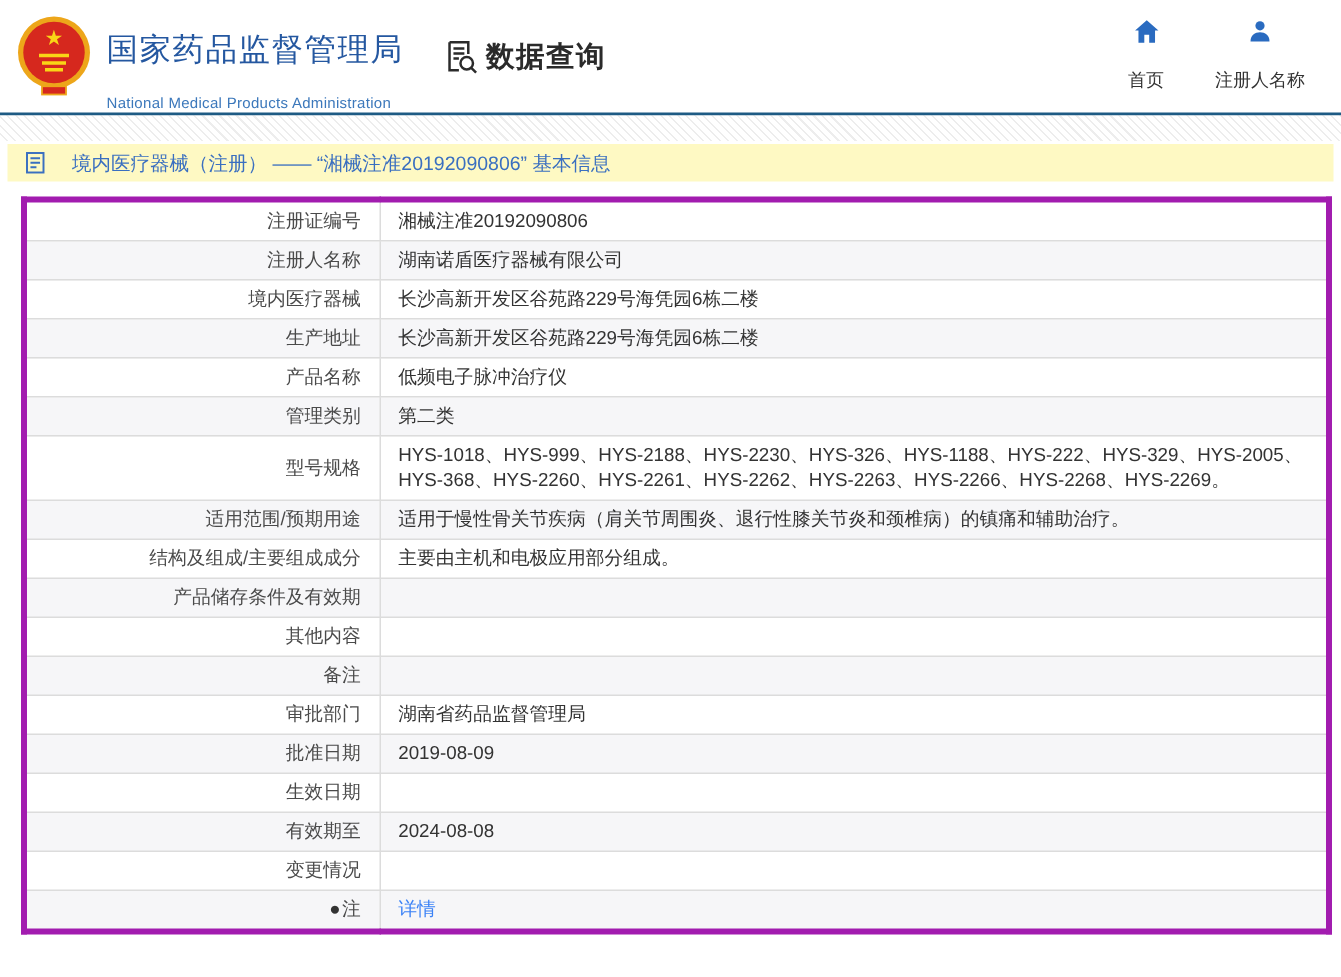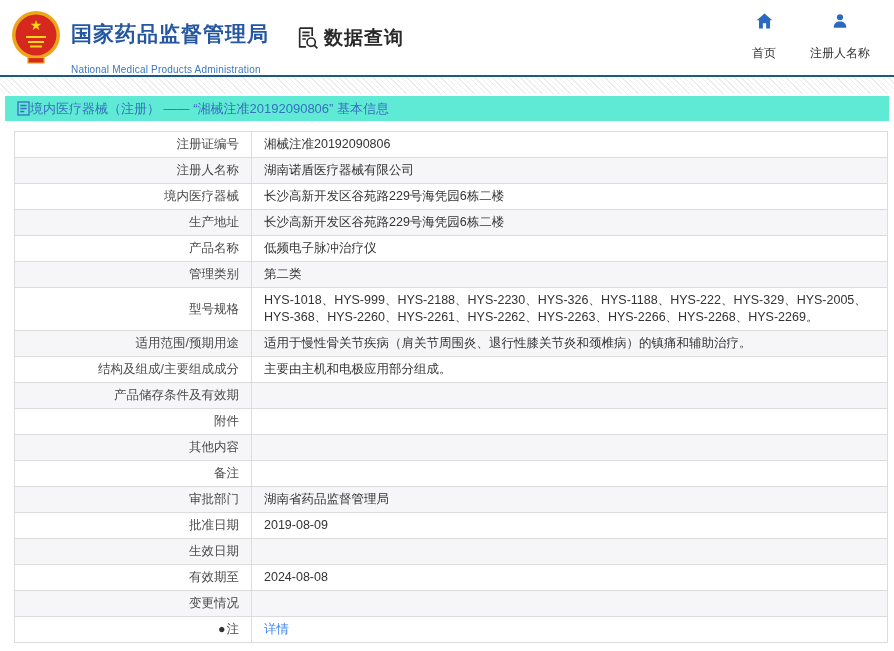--- a/index.html
+++ b/index.html
@@ -3,40 +3,40 @@
 <meta charset="utf-8">
 <style>
   * { margin:0; padding:0; box-sizing:border-box; }
   html,body { width:894px; height:651px; background:#fff; overflow:hidden;
     font-family:"Liberation Sans","DejaVu Sans",sans-serif; }
 
   
   .header { display:flex; align-items:center; height:75px; padding:0 16px 0 10px; background:#fff; }
   .brand { display:flex; align-items:center; gap:9px; cursor:pointer; }
   .brand-titles { display:flex; flex-direction:column; }
-  .brand-title { font-size:21px; font-weight:bold; color:#2457a0; letter-spacing:1px; line-height:26px;margin-top:20px; }
+  .brand-title { font-size:21px; font-weight:normal; color:#2457a0; letter-spacing:1px; line-height:26px;margin-top:20px; }
   .brand-subtitle { font-size:10px; color:#3c78bb; margin-top:17px; letter-spacing:0.2px; }
   .data-query { display:flex; align-items:center; gap:4px; margin-left:26px; cursor:pointer; }
   .data-query-label { font-size:19px; color:#2a2a2a; font-weight:600; letter-spacing:1px; }
   .header-nav { margin-left:auto; display:flex; gap:34px; padding-right:8px; }
   .nav-item { display:flex; flex-direction:column; align-items:center; gap:16px; font-size:12px; color:#333; cursor:pointer; }
 
   
   .blue-rule { height:2px; background:#1e5b84; }
   .hatch-band { height:17px;
     background:repeating-linear-gradient(45deg,#ffffff 0px,#ffffff 3px,#ededed 3px,#ededed 4px); }
 
   
-  .breadcrumb { margin:2px 5px 0 5px; height:25px; background:#5eead4;
-    display:flex; align-items:center; gap:0; padding-left:12px;
+  .breadcrumb { margin:2px 5px 0 5px; height:25px; background:#fef9c3;
+    display:flex; align-items:center; gap:18px; padding-left:12px;
     font-size:13px; color:#3a6fc0; }
 
   
   .info-table { margin:10px 0 0 14px; width:874px; border-collapse:collapse; table-layout:fixed;
-    border:1px solid #a21caf; }
+    border:4px solid #a21caf; }
   .info-table td { border:1px solid #dcdcdc; padding:4px 12px; font-size:12.5px;
     height:17px; line-height:17px; vertical-align:middle; word-break:break-all; }
   .info-table tr:nth-child(even) { background:#f6f6f8; }
   .label-cell { text-align:right; color:#4a4a4a; }
   .value-cell { color:#333; }
   .value-cell a { color:#3b82f6; text-decoration:none; cursor:pointer; }
   .note-bullet { color:#333; margin-right:1px; }
 </style>
 </head>
 <body>
@@ -135,24 +135,20 @@
       </tr>
       <tr>
         <td class="label-cell">结构及组成/主要组成成分</td>
         <td class="value-cell">主要由主机和电极应用部分组成。</td>
       </tr>
       <tr>
         <td class="label-cell">产品储存条件及有效期</td>
         <td class="value-cell"></td>
       </tr>
       <tr>
-        <td class="label-cell">附件</td>
-        <td class="value-cell"></td>
-      </tr>
-      <tr>
         <td class="label-cell">其他内容</td>
         <td class="value-cell"></td>
       </tr>
       <tr>
         <td class="label-cell">备注</td>
         <td class="value-cell"></td>
       </tr>
       <tr>
         <td class="label-cell">审批部门</td>
         <td class="value-cell">湖南省药品监督管理局</td>

